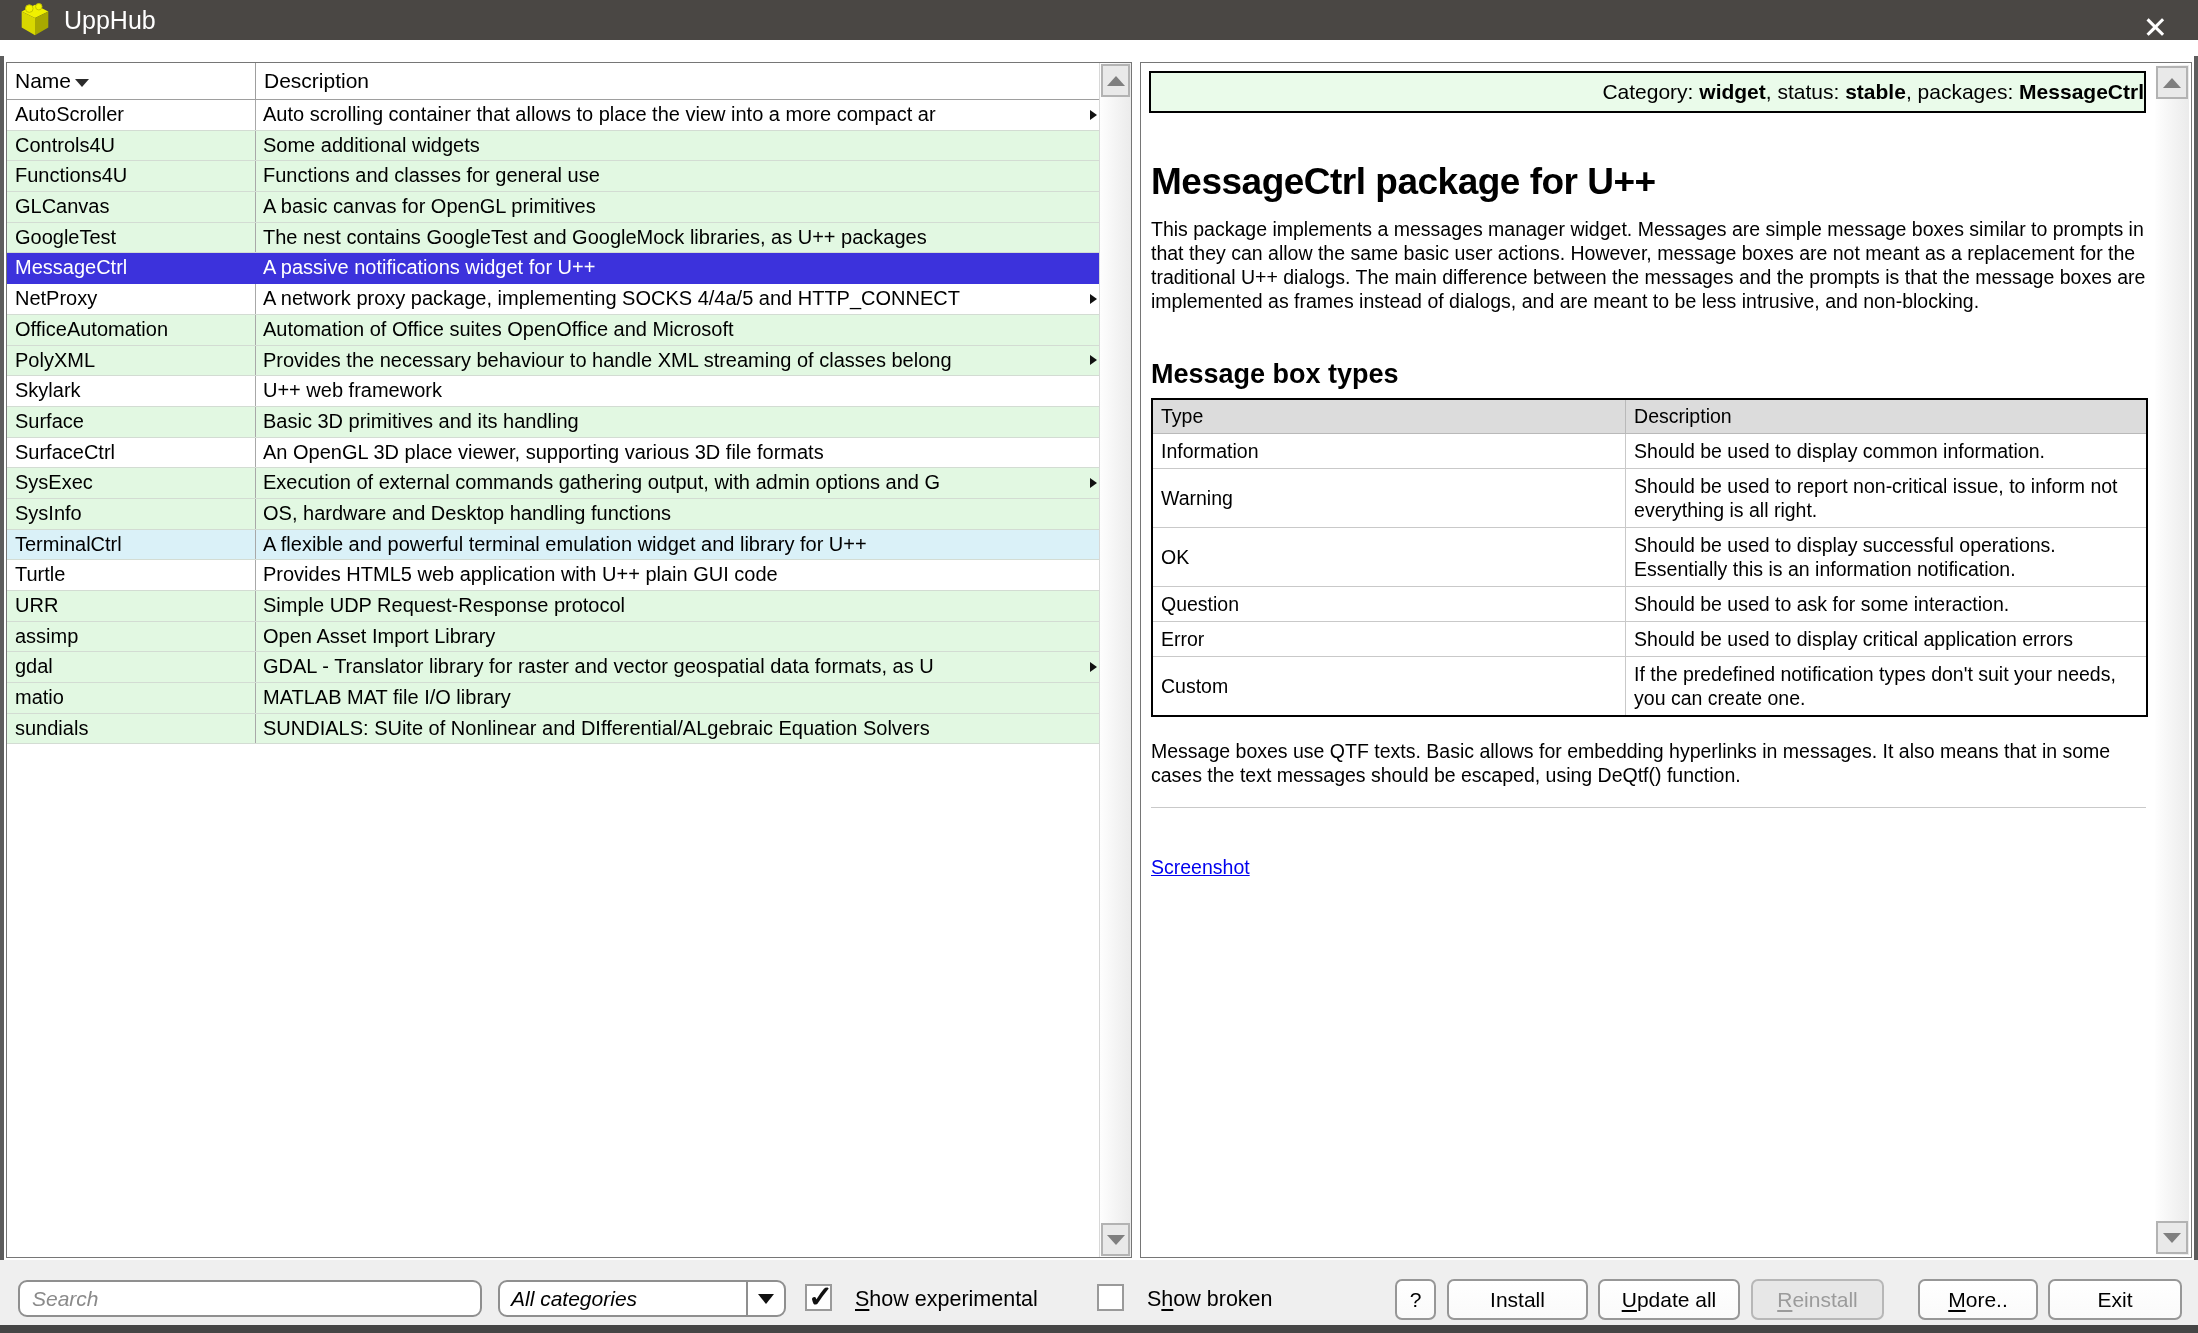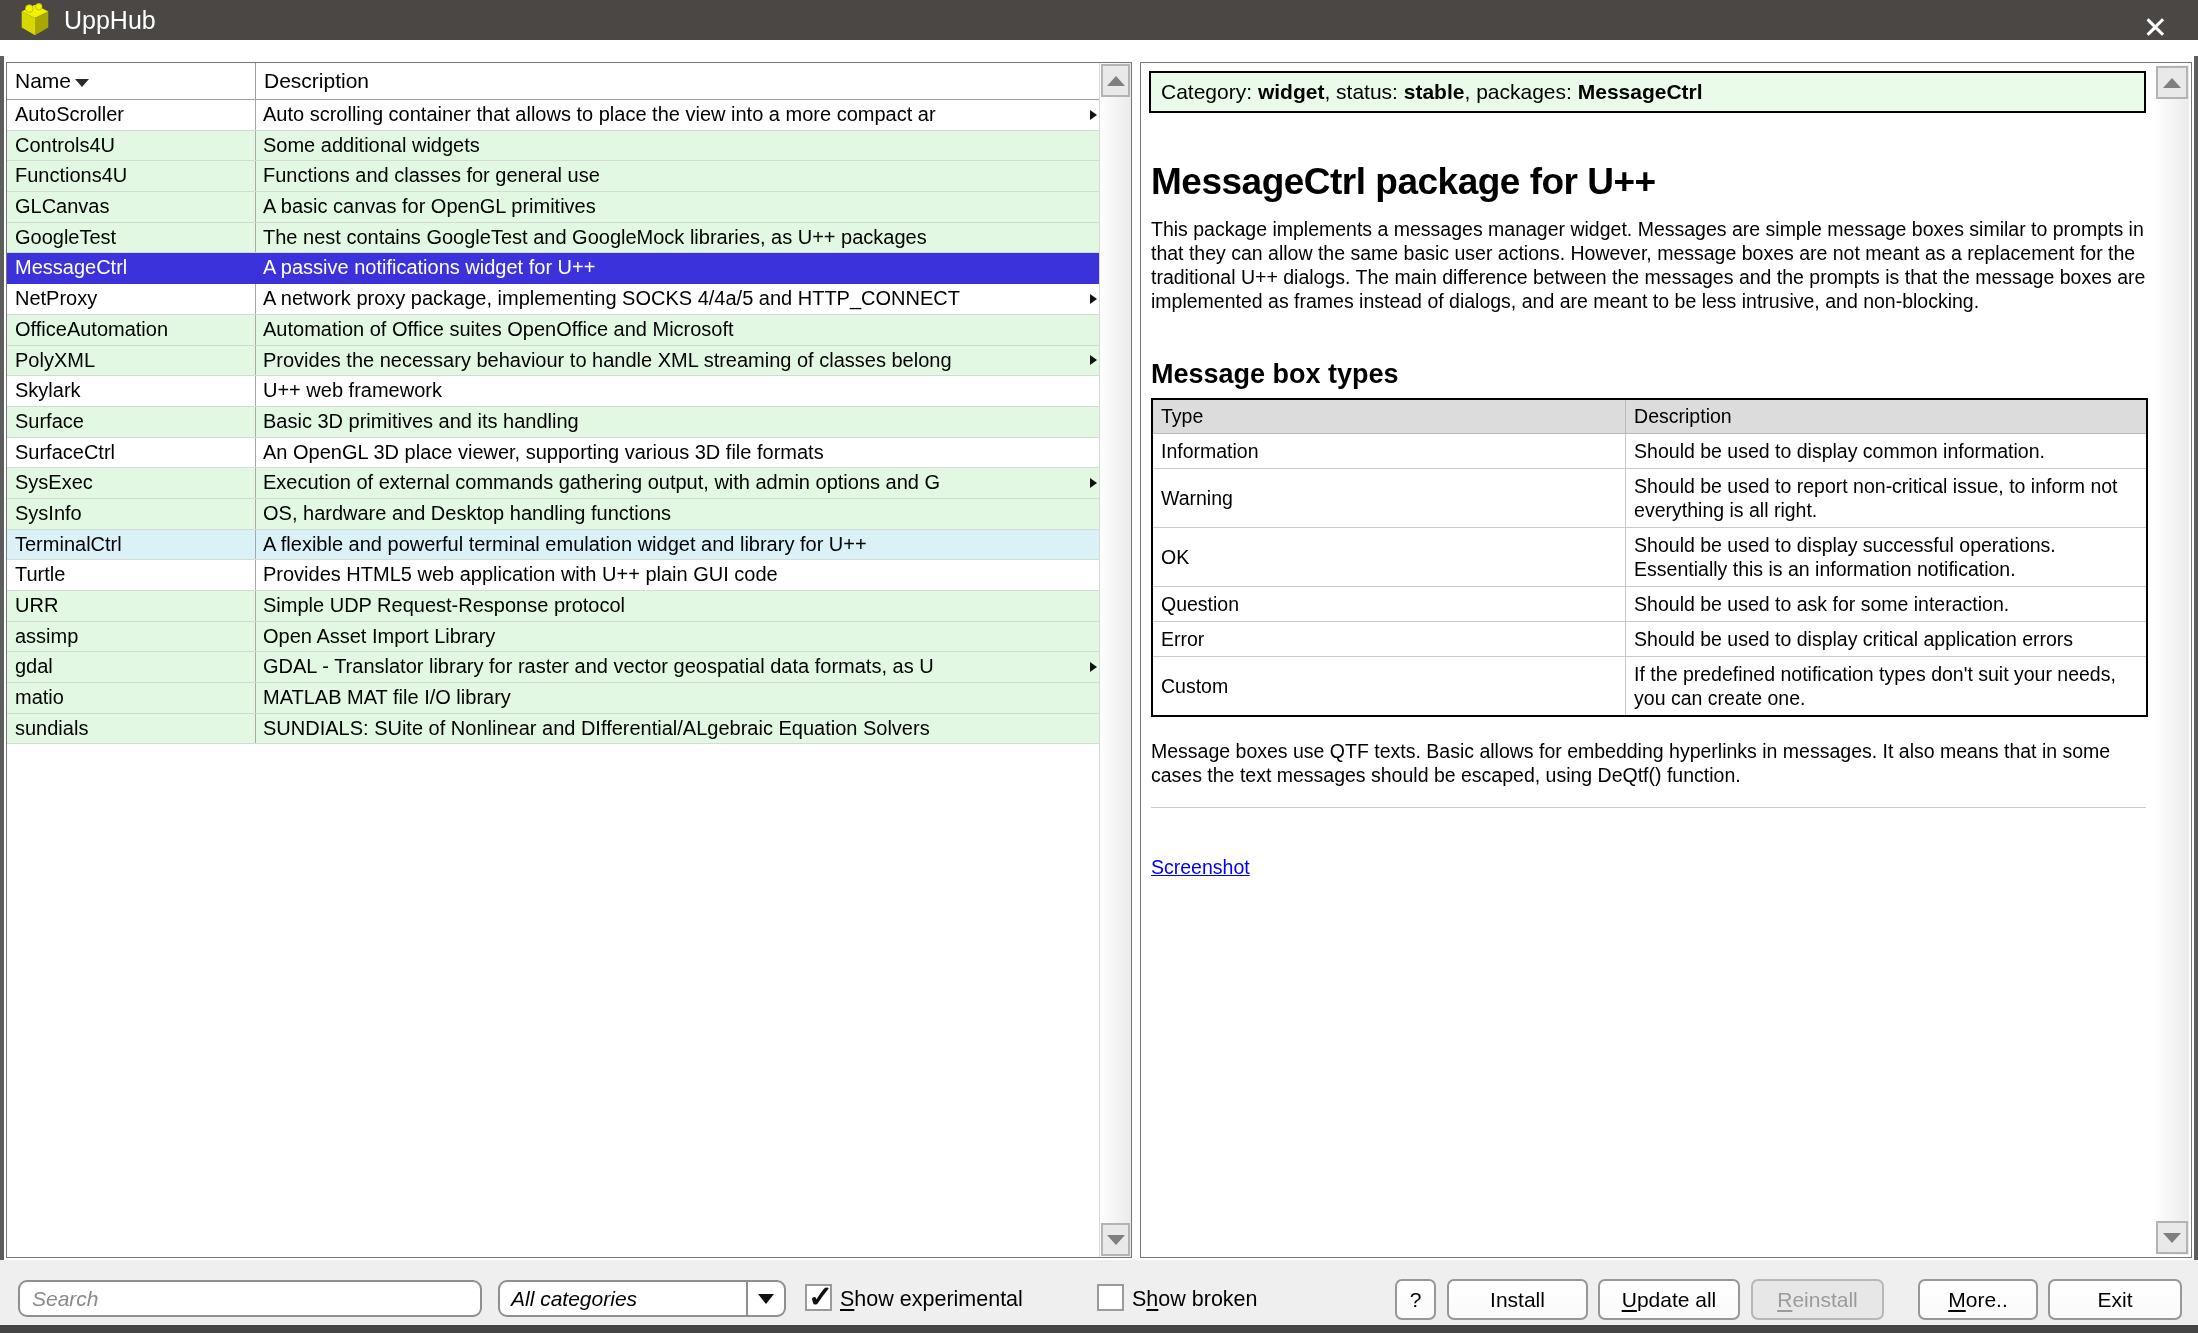--- a/index.html
+++ b/index.html
@@ -37,21 +37,21 @@
   .scrollbar { position:absolute; background:linear-gradient(to right,#fefefe,#ebebeb); }
   .scrollbar.list-sb { right:0; top:0; bottom:0; width:32px; border-left:1px solid #d8d8d8; }
   .scrollbar.detail-sb { right:2px; top:2px; bottom:2px; width:34px; }
   .scroll-btn { position:absolute; left:1px; right:1px; height:33px; background:#e9e9e9; border:2px solid #b3b3b3; display:flex; align-items:center; justify-content:center; }
   .scroll-btn.up { top:1px; } .scroll-btn.down { bottom:1px; }
   .tri-up { width:0; height:0; border-left:9px solid transparent; border-right:9px solid transparent; border-bottom:10px solid #7f7f7f; }
   .tri-down { width:0; height:0; border-left:9px solid transparent; border-right:9px solid transparent; border-top:10px solid #7f7f7f; }
 
   
   .right-panel { position:absolute; left:1140px; top:62px; width:1052px; height:1196px; border:1px solid #767676; background:#ffffff; }
-  .category-box { position:absolute; left:8px; top:8px; width:997px; height:42px; background:#eafbea; border:2px solid #000000; font-size:21px; line-height:38px; padding-left:10px; white-space:nowrap; overflow:hidden; }
+  .category-box { position:absolute; left:8px; top:8px; width:997px; height:42px; background:#eafbea; border:2px solid #000000; font-size:21px; line-height:38px; padding-left:10px; white-space:nowrap; overflow:hidden;text-align:right; }
   .doc { position:absolute; left:10px; top:98px; width:995px; font-size:19.5px; color:#000; }
   .doc h1 { font-size:37px; font-weight:bold; letter-spacing:-0.5px; margin:0; }
   .doc p.intro { margin-top:14px; line-height:24px; }
   .doc h2 { font-size:27px; font-weight:bold; margin-top:46px; }
   .types-table { margin-top:8px; width:997px; border-collapse:collapse; border:2px solid #000000; font-size:19.5px; }
   .types-table th { background:#dcdcdc; font-weight:normal; text-align:left; padding:5px 8px; border:1px solid #b9b9b9; }
   .types-table td { padding:5px 8px; border:1px solid #c9c9c9; line-height:24px; }
   .types-table .col-type { width:47.6%; }
   .doc p.qtf { margin-top:22px; line-height:24px; }
   .doc hr { border:none; border-top:1px solid #c9c9c9; margin-top:20px; }
@@ -61,21 +61,21 @@
   .toolbar { position:absolute; left:0; top:1260px; width:2198px; height:65px; background:#efefef; }
   .search-input { position:absolute; left:18px; top:1280px; width:464px; height:37px; border:2px solid #8f8f8f; border-radius:9px; padding:0 12px; font-size:21px; background:#ffffff; color:#000; outline:none; font-family:"Liberation Sans", sans-serif; }
   .search-input::placeholder { font-style:italic; color:#8a8a8a; opacity:1; }
   .dropdown { position:absolute; left:498px; top:1280px; width:288px; height:37px; border:2px solid #8f8f8f; border-radius:9px; background:#ffffff; display:flex; }
   .dd-label { flex:1; font-style:italic; font-size:21px; line-height:33px; padding-left:11px; white-space:nowrap; overflow:hidden; }
   .dd-btn { width:38px; border-left:2px solid #8f8f8f; display:flex; align-items:center; justify-content:center; }
   .dd-tri { width:0; height:0; border-left:8px solid transparent; border-right:8px solid transparent; border-top:10px solid #111111; }
   .checkbox { position:absolute; top:1284px; width:27px; height:27px; border:2px solid #9a9a9a; background:#ffffff; }
   .checkbox .mark { display:none; position:absolute; left:1px; top:-7px; font-size:30px; font-weight:bold; color:#111111; }
   .checkbox.checked .mark { display:block; }
-  .cb-label { position:absolute; top:1287px; font-size:21.5px; white-space:nowrap; }
+  .cb-label { position:absolute; top:1287px; font-size:21.5px; white-space:nowrap;margin-left:15px; }
   .tb-btn { position:absolute; top:1279px; height:41px; border:2px solid #979797; border-radius:7px; background:linear-gradient(#ffffff,#fafafa); font-size:21px; font-family:"Liberation Sans", sans-serif; color:#000; text-align:center; }
   .tb-btn.disabled { background:#e7e7e7; color:#9b9b9b; border-color:#b7b7b7; }
   .mn { text-decoration:underline; text-underline-offset:3px; }
 </style>
 </head>
 <body>
 
 <div class="window">
 
   <div class="titlebar">

